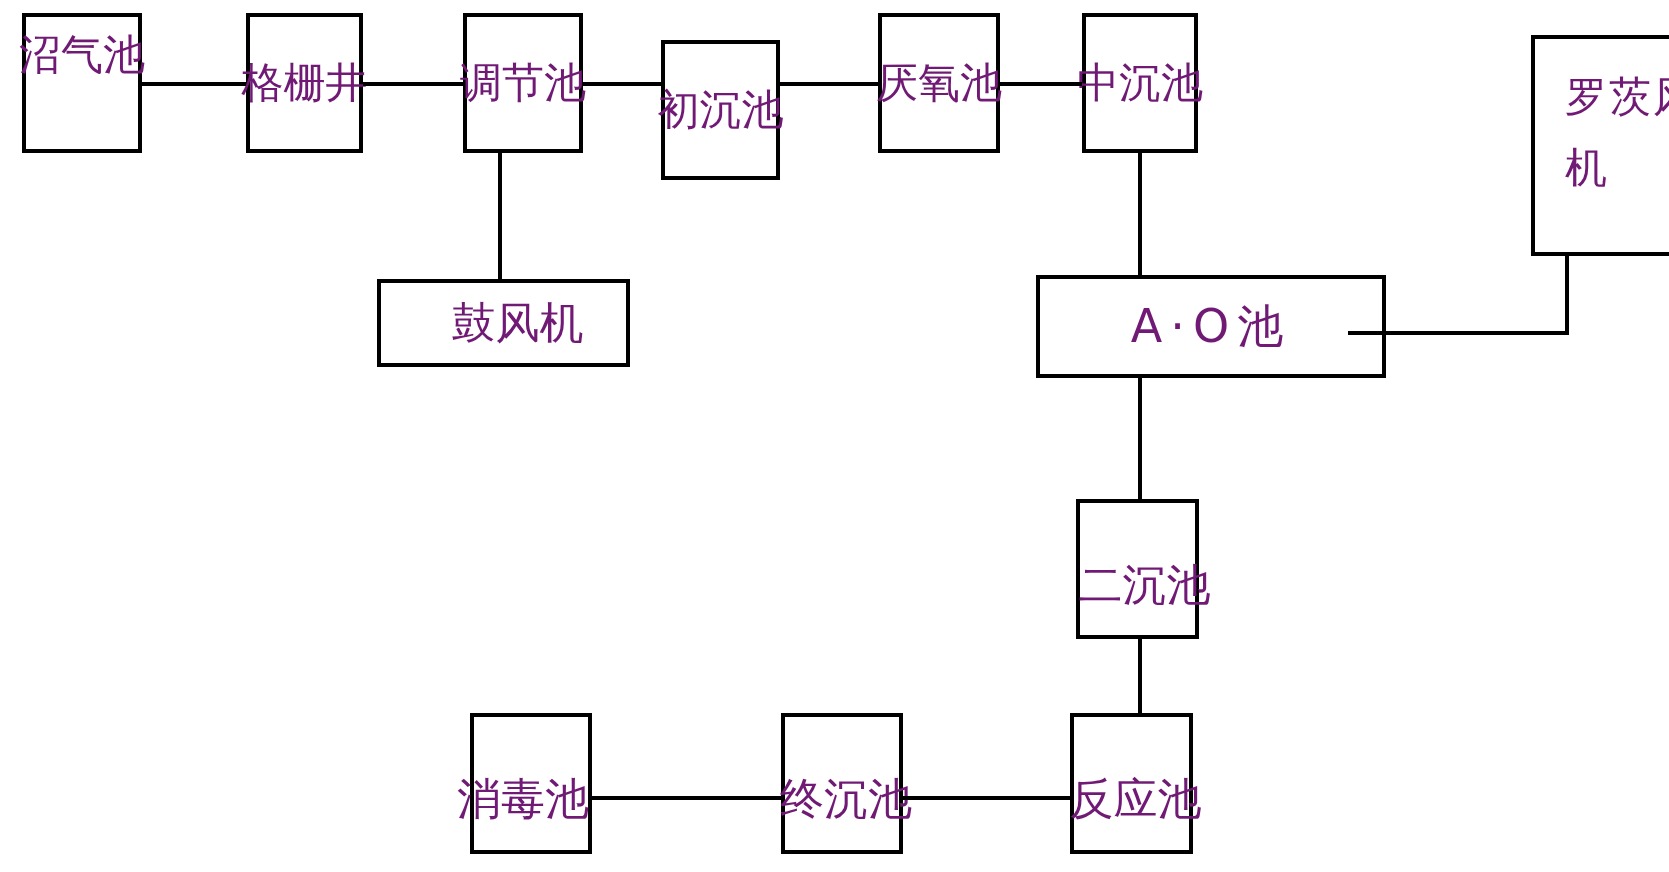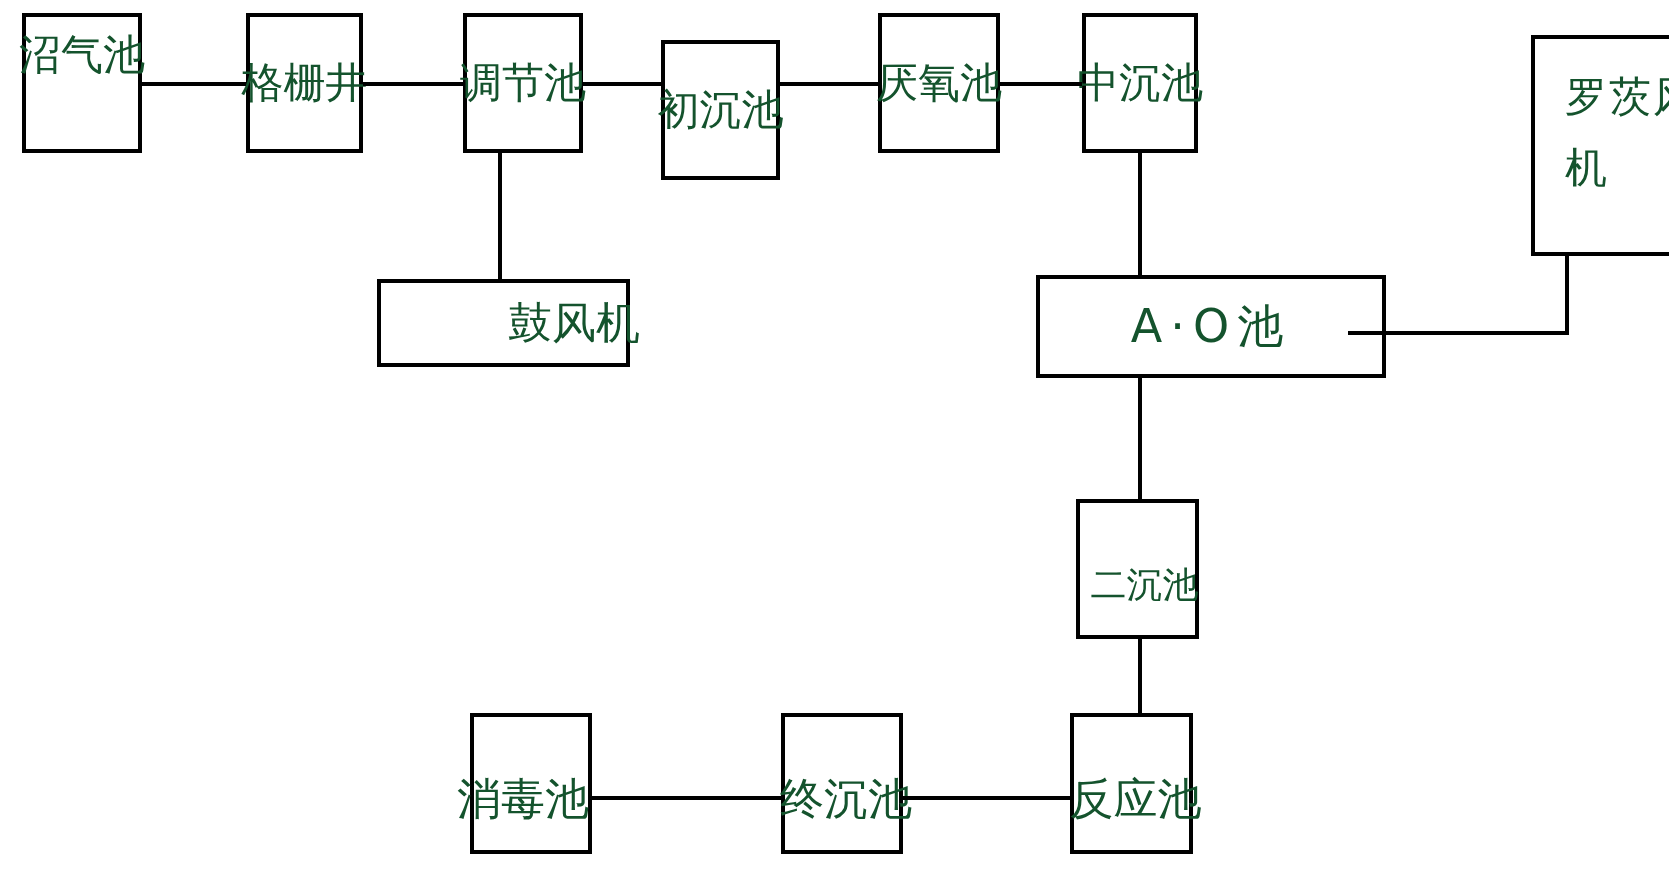--- a/index.html
+++ b/index.html
@@ -2,21 +2,21 @@
 <html><head>
 <meta charset="utf-8">
 <style>
   html, body { margin: 0; padding: 0; background: #ffffff; }
   .stage {
     position: relative;
     width: 1669px;
     height: 872px;
     background: #ffffff;
     font-family: "DejaVu Sans", sans-serif;
-    color: #14532d;
+    color: #701a75;
     overflow: hidden;
   }
   .node {
     position: absolute;
     box-sizing: border-box;
     border: 4px solid #000000;
     background: #ffffff;
     display: flex;
     align-items: center;
     justify-content: center;
@@ -34,24 +34,24 @@
   .n-biogas   { left: 22px;   top: 13px;  width: 120px; height: 140px; align-items: flex-start; padding-top: 14px; }
   .n-grille   { left: 246px;  top: 13px;  width: 117px; height: 140px; }
   .n-regulate { left: 463px;  top: 13px;  width: 120px; height: 140px; }
   .n-primary  { left: 661px;  top: 25px;  width: 119px; height: 140px; margin-top: 15px; }
   .n-anaerob  { left: 878px;  top: 13px;  width: 122px; height: 140px; }
   .n-middle   { left: 1082px; top: 13px;  width: 116px; height: 140px; }
   .n-roots    { left: 1531px; top: 35px;  width: 176px; height: 221px;
                 align-items: flex-start; justify-content: flex-start;
                 padding: 22px 0 0 30px; }
   .n-roots .lbl { width: 140px; white-space: normal; line-height: 1.7; letter-spacing: 2px; }
-  .n-blower   { left: 377px;  top: 279px; width: 253px; height: 88px;  font-size: 44px; justify-content: flex-end; }
+  .n-blower   { left: 377px;  top: 279px; width: 253px; height: 88px;  font-size: 44px; }
   .n-blower .lbl { transform: translateX(14px); }
   .n-ao       { left: 998px;  top: 275px; width: 350px; height: 103px; font-size: 46px; letter-spacing: 8px; margin-left: 38px; }
-  .n-second   { left: 1076px; top: 499px; width: 123px; height: 140px; font-size: 36px; }
+  .n-second   { left: 1076px; top: 499px; width: 123px; height: 140px; font-size: 44px; }
   .n-second .lbl { transform: translate(7px, 16px); }
   .n-disinf   { left: 470px;  top: 713px; width: 122px; height: 141px; font-size: 44px; }
   .n-disinf .lbl { transform: translate(-8px, 16px); }
   .n-final    { left: 781px;  top: 713px; width: 122px; height: 141px; font-size: 44px; }
   .n-final .lbl { transform: translate(4px, 16px); }
   .n-react    { left: 1070px; top: 713px; width: 123px; height: 141px; font-size: 44px; text-align: right; }
   .n-react .lbl { transform: translate(4px, 16px); }
   
   .l1  { left: 142px;  top: 82px;  width: 104px; height: 4px; }
   .l2  { left: 363px;  top: 82px;  width: 100px; height: 4px; }

